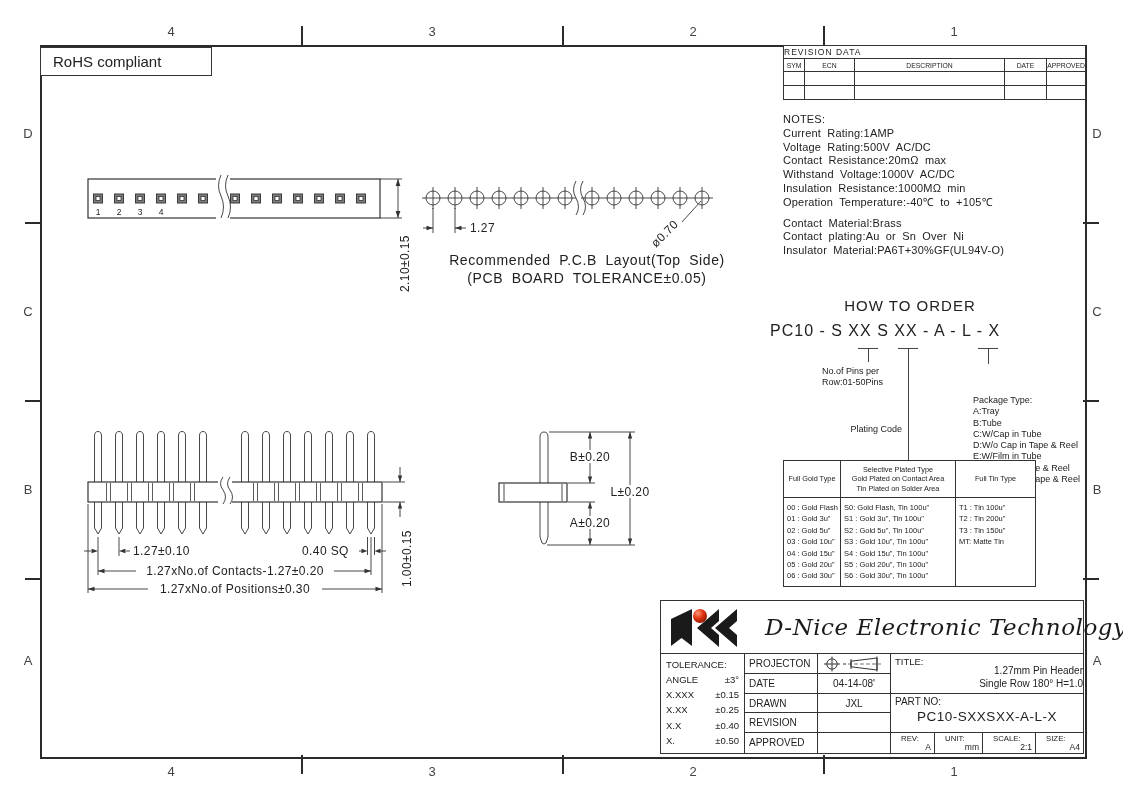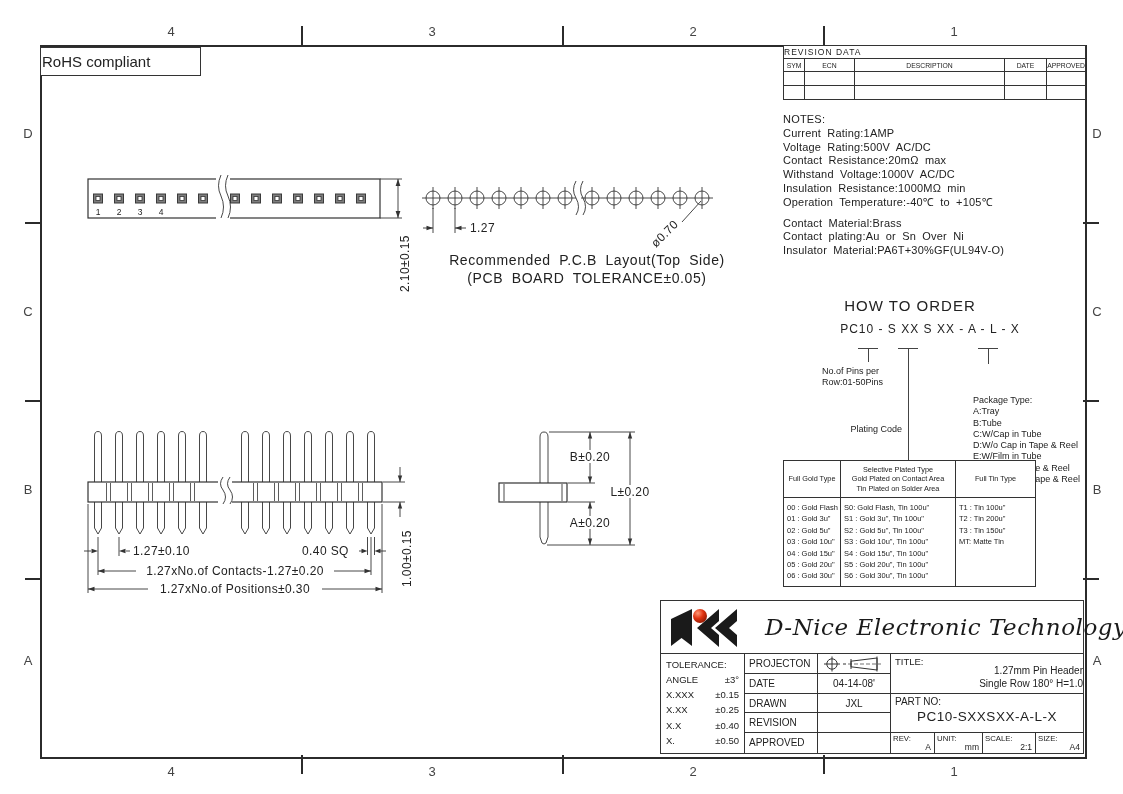--- a/index.html
+++ b/index.html
@@ -5,34 +5,34 @@
   html,body{margin:0;padding:0;background:#fff;}
   #sheet{position:relative;width:1123px;height:794px;background:#ffffff;
          font-family:"Liberation Sans",sans-serif;color:#222;overflow:hidden;}
   
   #frame{position:absolute;left:40px;top:45px;width:1043px;height:710px;border:2px solid #2b2b2b;}
   .tickv{position:absolute;width:1.5px;height:19px;background:#2b2b2b;}
   .tickh{position:absolute;width:16px;height:1.5px;background:#2b2b2b;}
   .glabel{position:absolute;font-size:13px;color:#444;transform:translate(-50%,-50%);}
   
   #rohs{position:absolute;left:40px;top:47px;width:158px;height:27px;border:1.5px solid #333;
-        font-size:15px;line-height:27px;padding-left:1px;box-sizing:content-box;background:#fff;}
+        font-size:15px;line-height:27px;padding-left:12px;box-sizing:content-box;background:#fff;}
   
   #revtbl{position:absolute;left:783px;top:45px;width:302px;border-collapse:collapse;table-layout:fixed;background:#fff;}
   #revtbl td,#revtbl th{border:1px solid #333;padding:0;font-weight:normal;overflow:hidden;}
   #revtbl .rt-title{font-size:8.5px;text-align:left;height:12px;letter-spacing:1px;}
   #revtbl .rt-h{font-size:6.8px;text-align:center;height:12px;}
   #revtbl .rt-e{height:13px;}
   
   #notes{position:absolute;left:783px;top:113px;font-size:11px;line-height:13.8px;
          letter-spacing:0.2px;word-spacing:3px;white-space:nowrap;}
   #notes .gap{margin-top:7px;}
   
   .hto-title{position:absolute;left:810px;top:297px;width:200px;text-align:center;font-size:15px;letter-spacing:1px;}
-  .hto-code{position:absolute;left:770px;top:322px;width:240px;text-align:center;font-size:12px;letter-spacing:1px;margin-left:40px;}
+  .hto-code{position:absolute;left:770px;top:322px;width:240px;font-size:16px;letter-spacing:1px;}
   .lead{position:absolute;background:#444;}
   .small-lbl{position:absolute;font-size:9px;line-height:11.3px;white-space:nowrap;}
   
   #platetbl{position:absolute;left:783px;top:460px;width:252px;border-collapse:collapse;table-layout:fixed;background:#fff;}
   #platetbl th,#platetbl td{border:1px solid #333;font-weight:normal;}
   #platetbl th{font-size:7.3px;text-align:center;vertical-align:middle;height:34px;line-height:9.5px;padding:1px;}
   #platetbl td{font-size:7.5px;vertical-align:top;padding:4px 3px;line-height:11.4px;white-space:nowrap;}
   
   .caption{position:absolute;left:420px;width:334px;text-align:center;font-size:14px;
            letter-spacing:0.6px;word-spacing:4px;white-space:nowrap;}
@@ -52,21 +52,21 @@
   .tb-cell:last-child{border-bottom:none;}
   #tb-right{flex:1;display:flex;flex-direction:column;}
   #tb-title{height:39.6px;border-bottom:1px solid #333;position:relative;box-sizing:border-box;}
   #tb-part{height:39.6px;border-bottom:1px solid #333;position:relative;box-sizing:border-box;}
   .corner-lbl{position:absolute;top:2px;left:4px;font-size:9.5px;}
   .tb-tcenter{text-align:right;font-size:10px;line-height:12.5px;margin-top:11px;}
   .tb-pn{text-align:center;font-size:13.5px;margin-top:15px;letter-spacing:0.5px;}
   #tb-strip{flex:1;display:flex;}
   .strip-cell{position:relative;border-right:1px solid #333;box-sizing:border-box;}
   .strip-cell:last-child{border-right:none;}
-  .strip-lab{position:absolute;top:1px;left:2px;font-size:7.8px;}
+  .strip-lab{position:absolute;top:1px;left:10px;font-size:7.8px;}
   .strip-val{position:absolute;bottom:1px;right:3px;font-size:8.5px;}
   
   svg{position:absolute;overflow:visible;}
   svg .ln{stroke:#333;stroke-width:1.2;fill:none;}
   svg .thin{stroke:#333;stroke-width:0.9;fill:none;}
   svg .ar{fill:#333;stroke:none;}
   svg text{font-family:"Liberation Sans",sans-serif;fill:#222;}
   .dimt{font-size:12px;letter-spacing:0.4px;}
   .pnum{font-size:8.5px;}
 </style>

